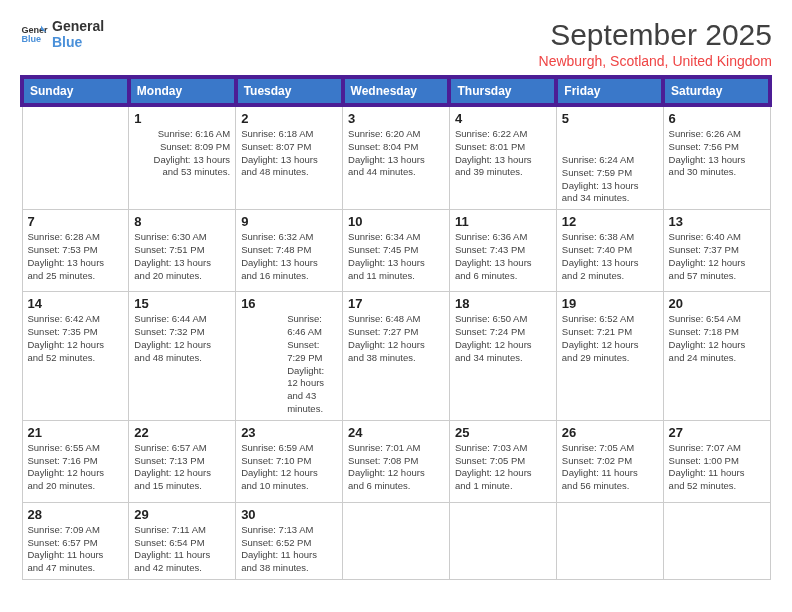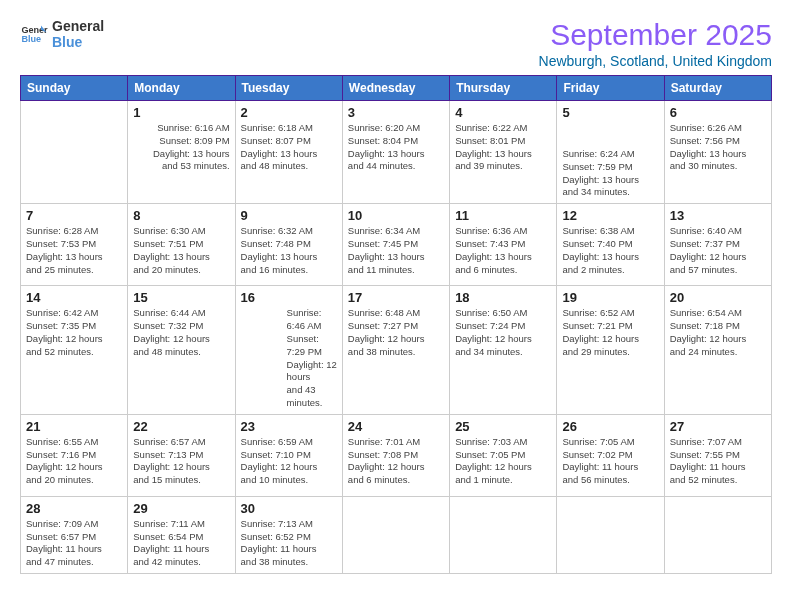--- a/index.html
+++ b/index.html
@@ -30,42 +30,42 @@
     .logo-icon {
       width: 28px;
       height: 28px;
     }
     .title-block {
       text-align: right;
     }
     .month-title {
       font-size: 30px;
       font-weight: normal;
-      color: #8b5cf6;
+      color: #404040;
       line-height: 1.1;
     }
     .location {
       font-size: 14px;
-      color: #0369a1;
+      color: #ef4444;
       margin-top: 2px;
       margin-left: 30px;
     }
     .calendar {
       width: 100%;
       border-collapse: collapse;
       font-size: 10.5px;
     }
     .calendar th {
       background: #3a78c9;
       color: #fff;
       text-align: left;
       padding: 5px 6px;
       font-size: 12px;
       font-weight: bold;
-      border: 1px solid #4c1d95;
+      border: 4px solid #4c1d95;
     }
     .calendar td {
       border: 1px solid #ccc;
       vertical-align: top;
       padding: 4px 5px;
       width: 107px;
       height: 82px;
       background: #fff;
     }
     .day-number {
@@ -308,21 +308,21 @@
           <td>
             <div class="day-number">26</div>
             <div class="day-info" style="white-space: pre-line;">Sunrise: 7:05 AM
 Sunset: 7:02 PM
 Daylight: 11 hours
 and 56 minutes.</div>
           </td>
           <td>
             <div class="day-number">27</div>
             <div class="day-info" style="white-space: pre-line;">Sunrise: 7:07 AM
-Sunset: 7:55 PM
+Sunset: 1:00 PM
 Daylight: 11 hours
 and 52 minutes.</div>
           </td>
         </tr>
         <tr>
           <td>
             <div class="day-number">28</div>
             <div class="day-info" style="white-space: pre-line;">Sunrise: 7:09 AM
 Sunset: 6:57 PM
 Daylight: 11 hours

